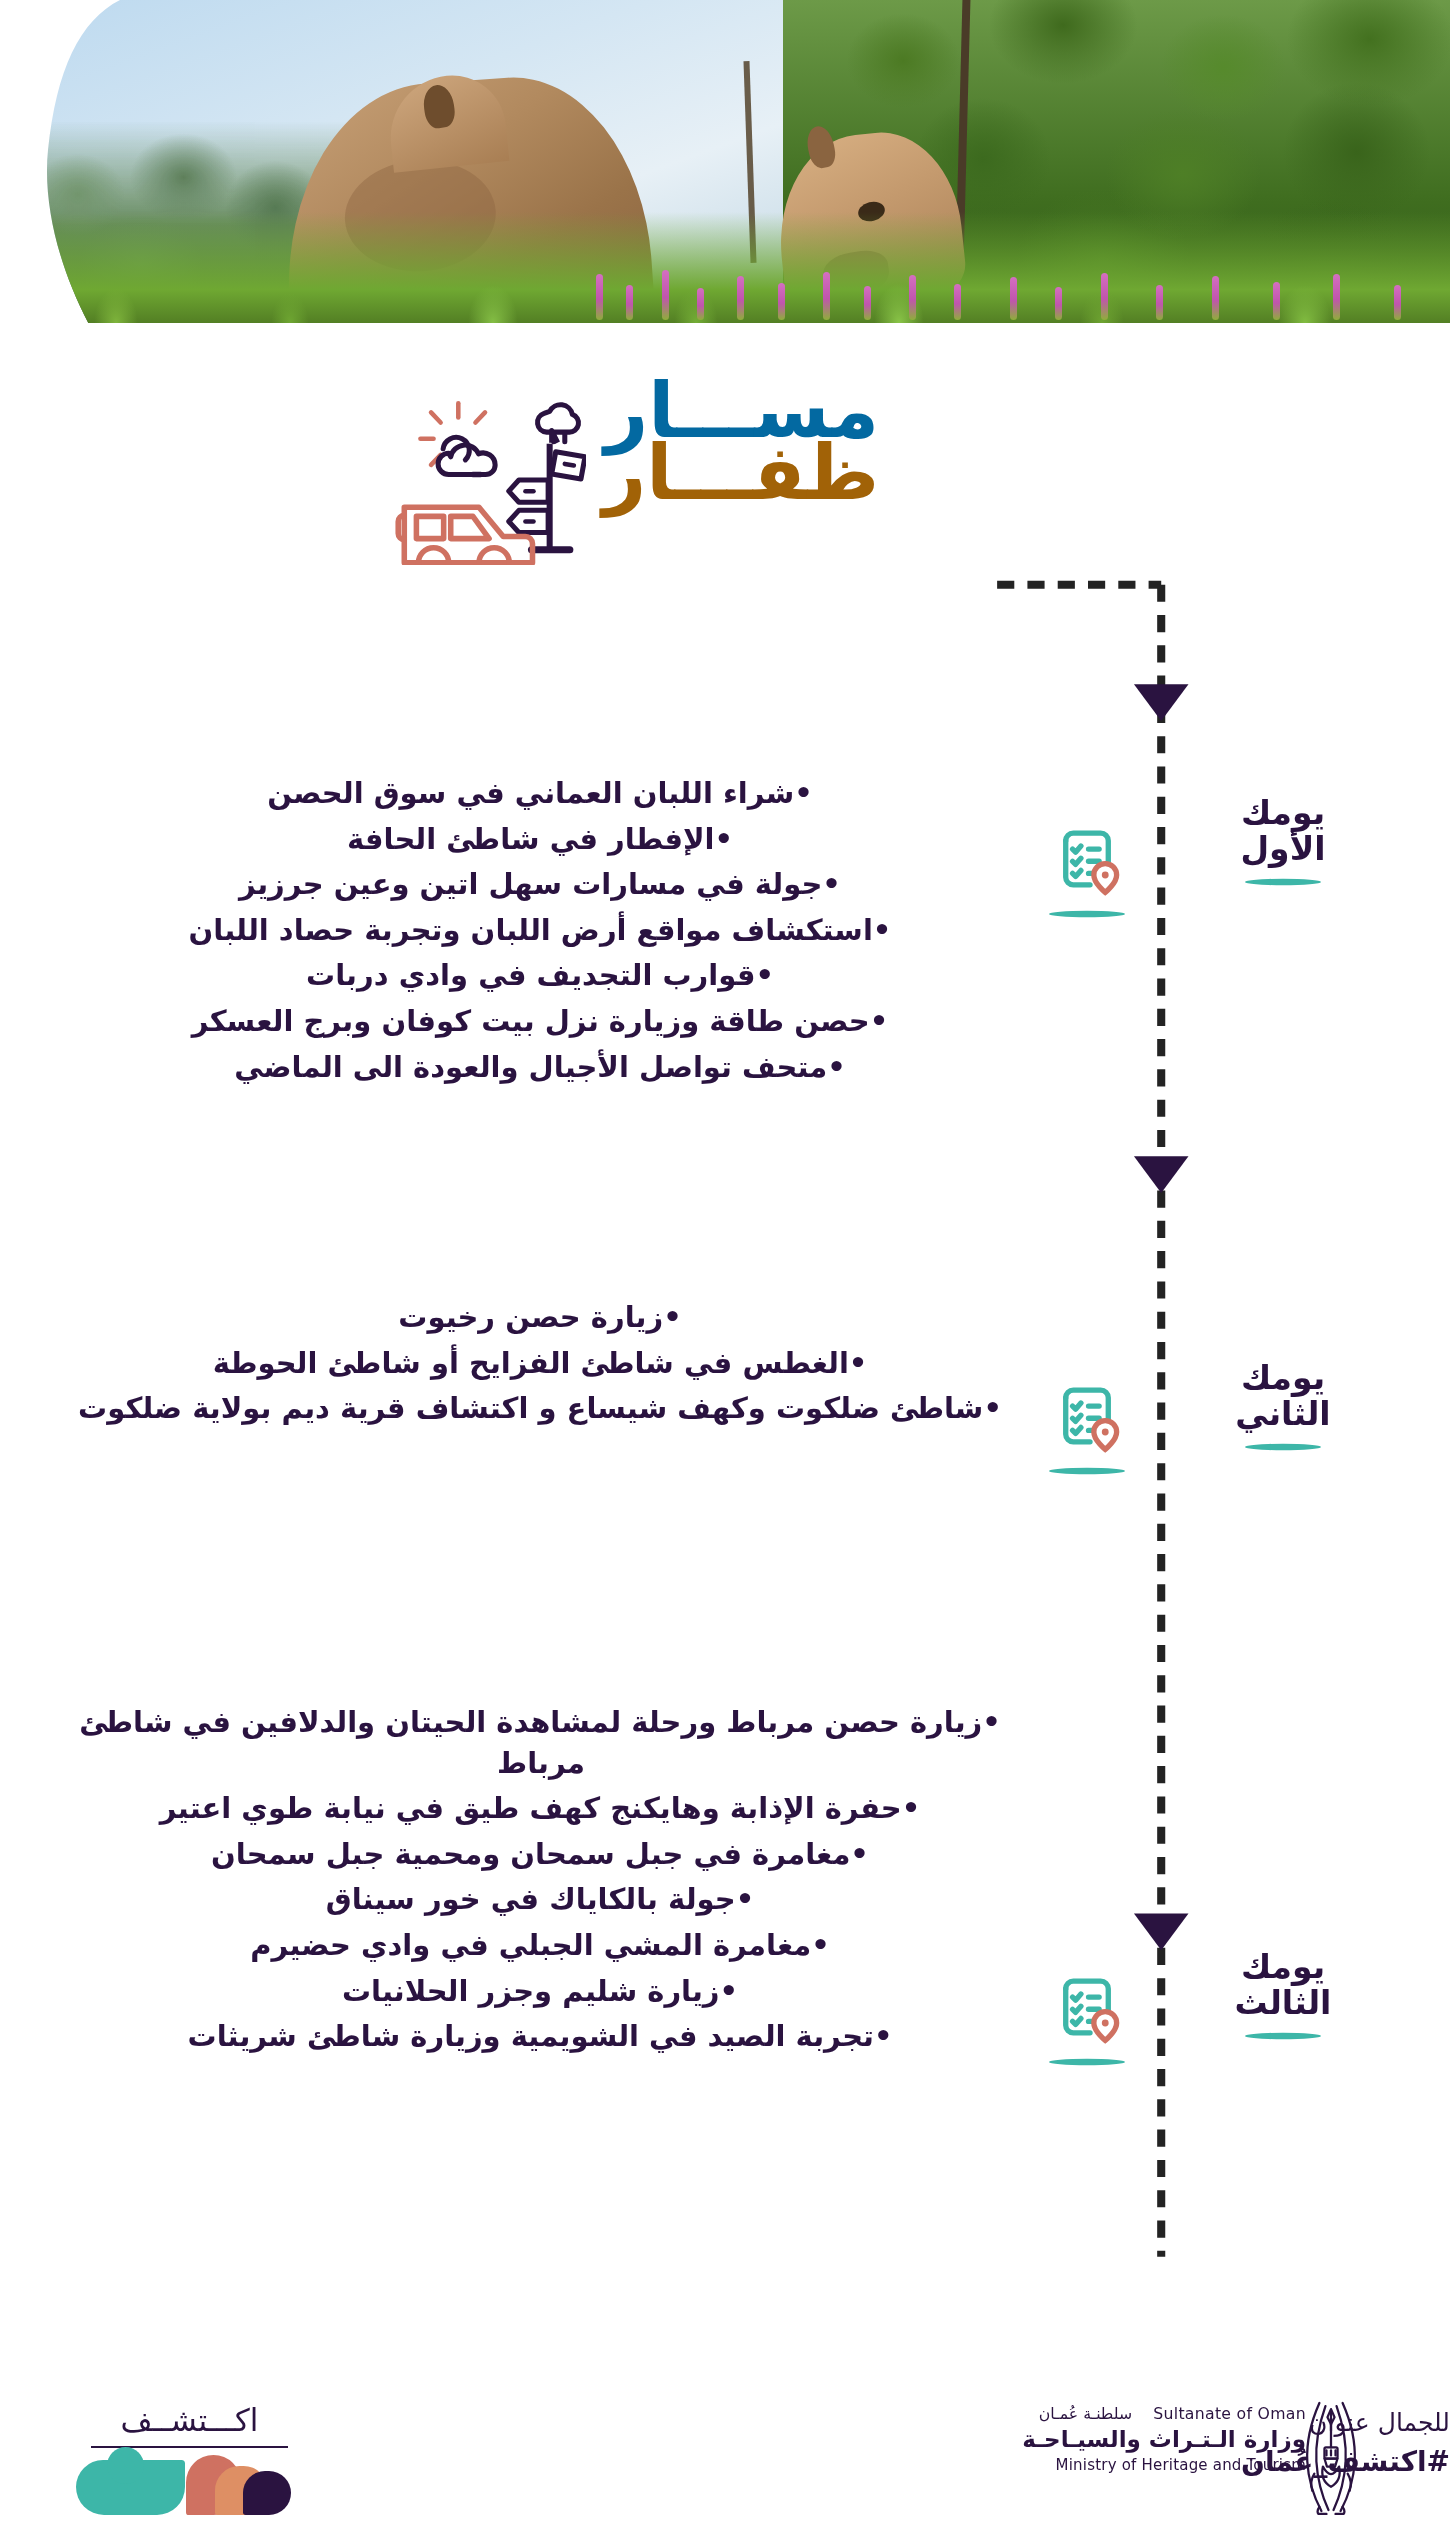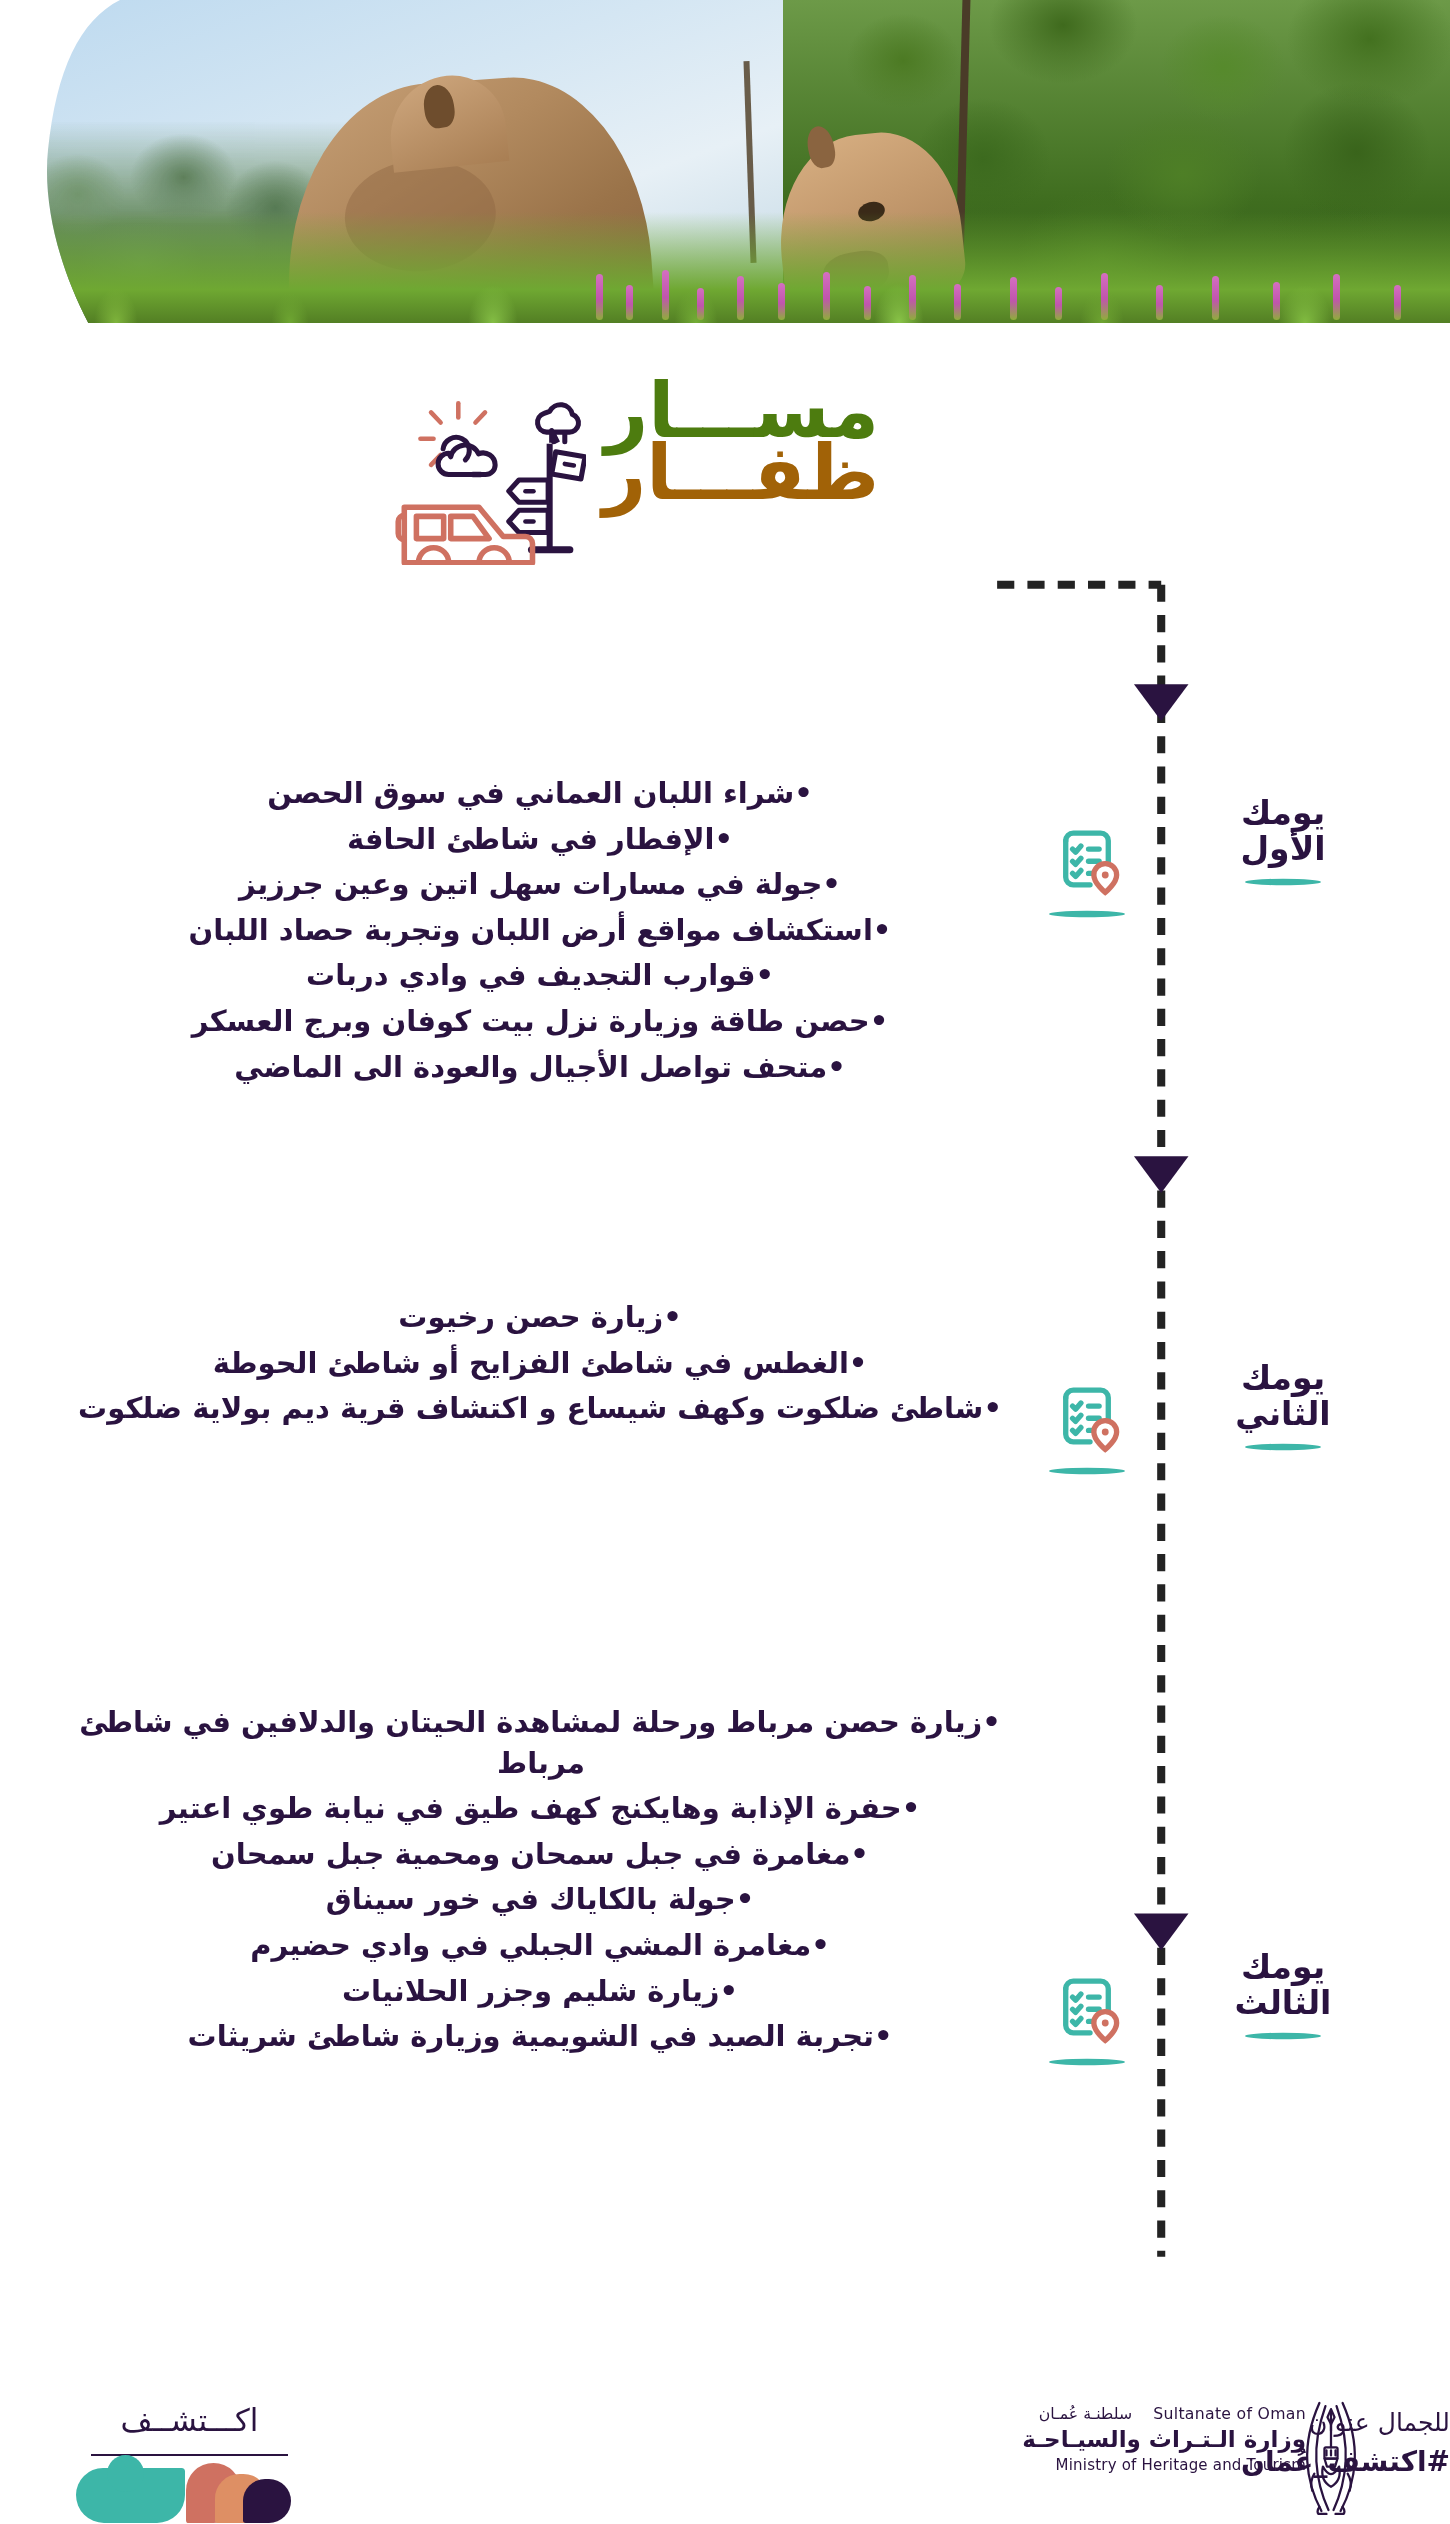--- a/index.html
+++ b/index.html
@@ -116,21 +116,21 @@
        border-radius:3.5px; }
 
   
   .title-zone{ position:absolute; left:0; top:353px; width:1450px; height:212px; }
   .illus{ position:absolute; left:374px; top:30px; width:212px; height:182px; }
   .ttl{
     position:absolute; right:571px; top:23px;
     text-align:right; line-height:.92;
     font-weight:bold; letter-spacing:1px;
   }
-  .ttl .l1{ font-size:76px; color:#4d7c0f; display:block; }
+  .ttl .l1{ font-size:76px; color:#0369a1; display:block; }
   .ttl .l2{ font-size:76px; color:#a16207; display:block; margin-top:-8px; }
 
   
   .timeline{ position:absolute; left:0; top:0; width:1450px; height:2581px;
              pointer-events:none; }
 
   
   .day{ position:absolute; width:1450px; }
   .day-label{
     position:absolute; right:61px; width:212px;
@@ -159,21 +159,21 @@
     direction:rtl; unicode-bidi:isolate;
   }
   .day-items li:before{
     content:"•"; margin-inline-start:2px;
   }
 
   
   .footer{ position:absolute; left:0; top:2373px; width:1450px; height:208px; }
   .logo-discover{ position:absolute; left:76px; top:29px; width:212px; }
   .ld-top{ font-size:31px; color:#2A1340; letter-spacing:5px; text-align:center;
-           border-bottom:2.5px solid #2A1340; padding-bottom:16px; width:197px; }
+           border-bottom:2.5px solid #2A1340; padding-bottom:8px; width:197px; }
   .ld-bot{ position:relative; height:60px; margin-top:7px; }
   .ld-shape{ position:absolute; bottom:0; border-radius:0 0 35px 35px; }
   .s-teal{ left:0; width:109px; height:55px; background:#3DB6A8;
            border-radius:30px 4px 31px 31px; }
   .s-teal-dot{ position:absolute; left:31px; bottom:31px; width:37px; height:37px;
                background:#3DB6A8; border-radius:50%; }
   .s-salmon1{ left:110px; width:55px; height:60px; background:#CF7161;
               border-radius:29px 29px 29px 3px; }
   .s-salmon2{ left:139px; width:53px; height:49px; background:#DE8F64;
               border-radius:27px 27px 27px 3px; }

